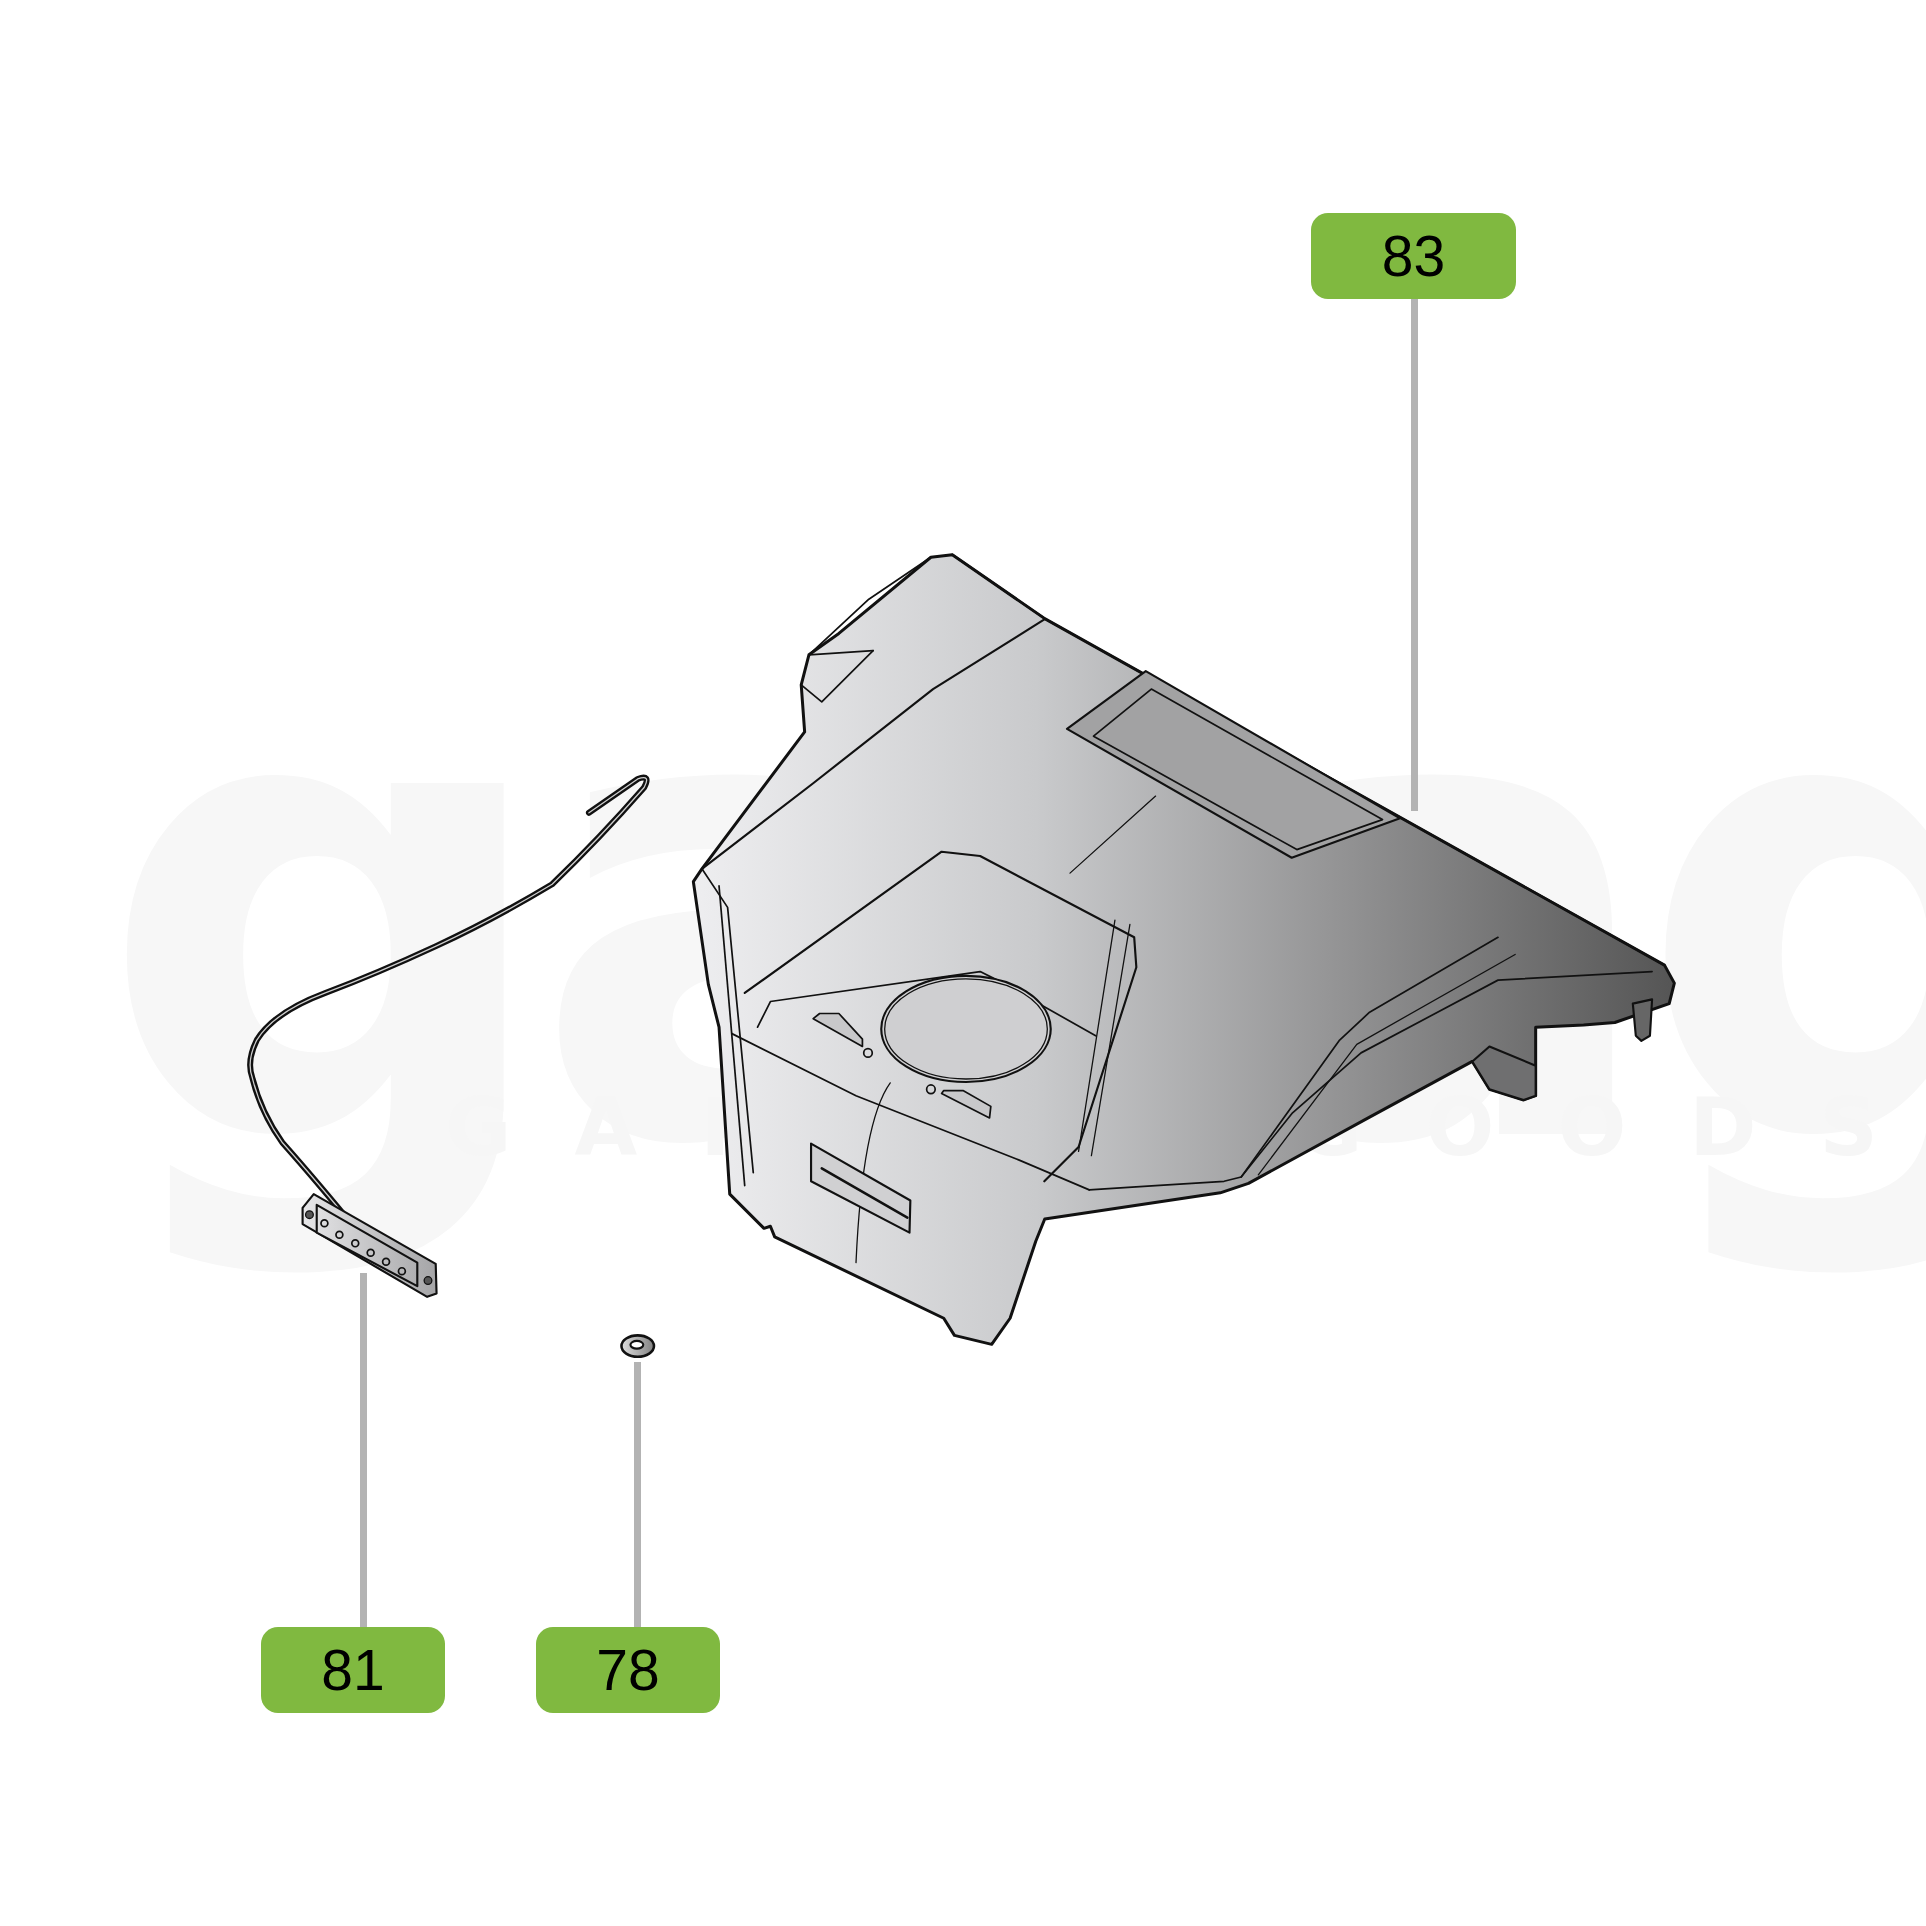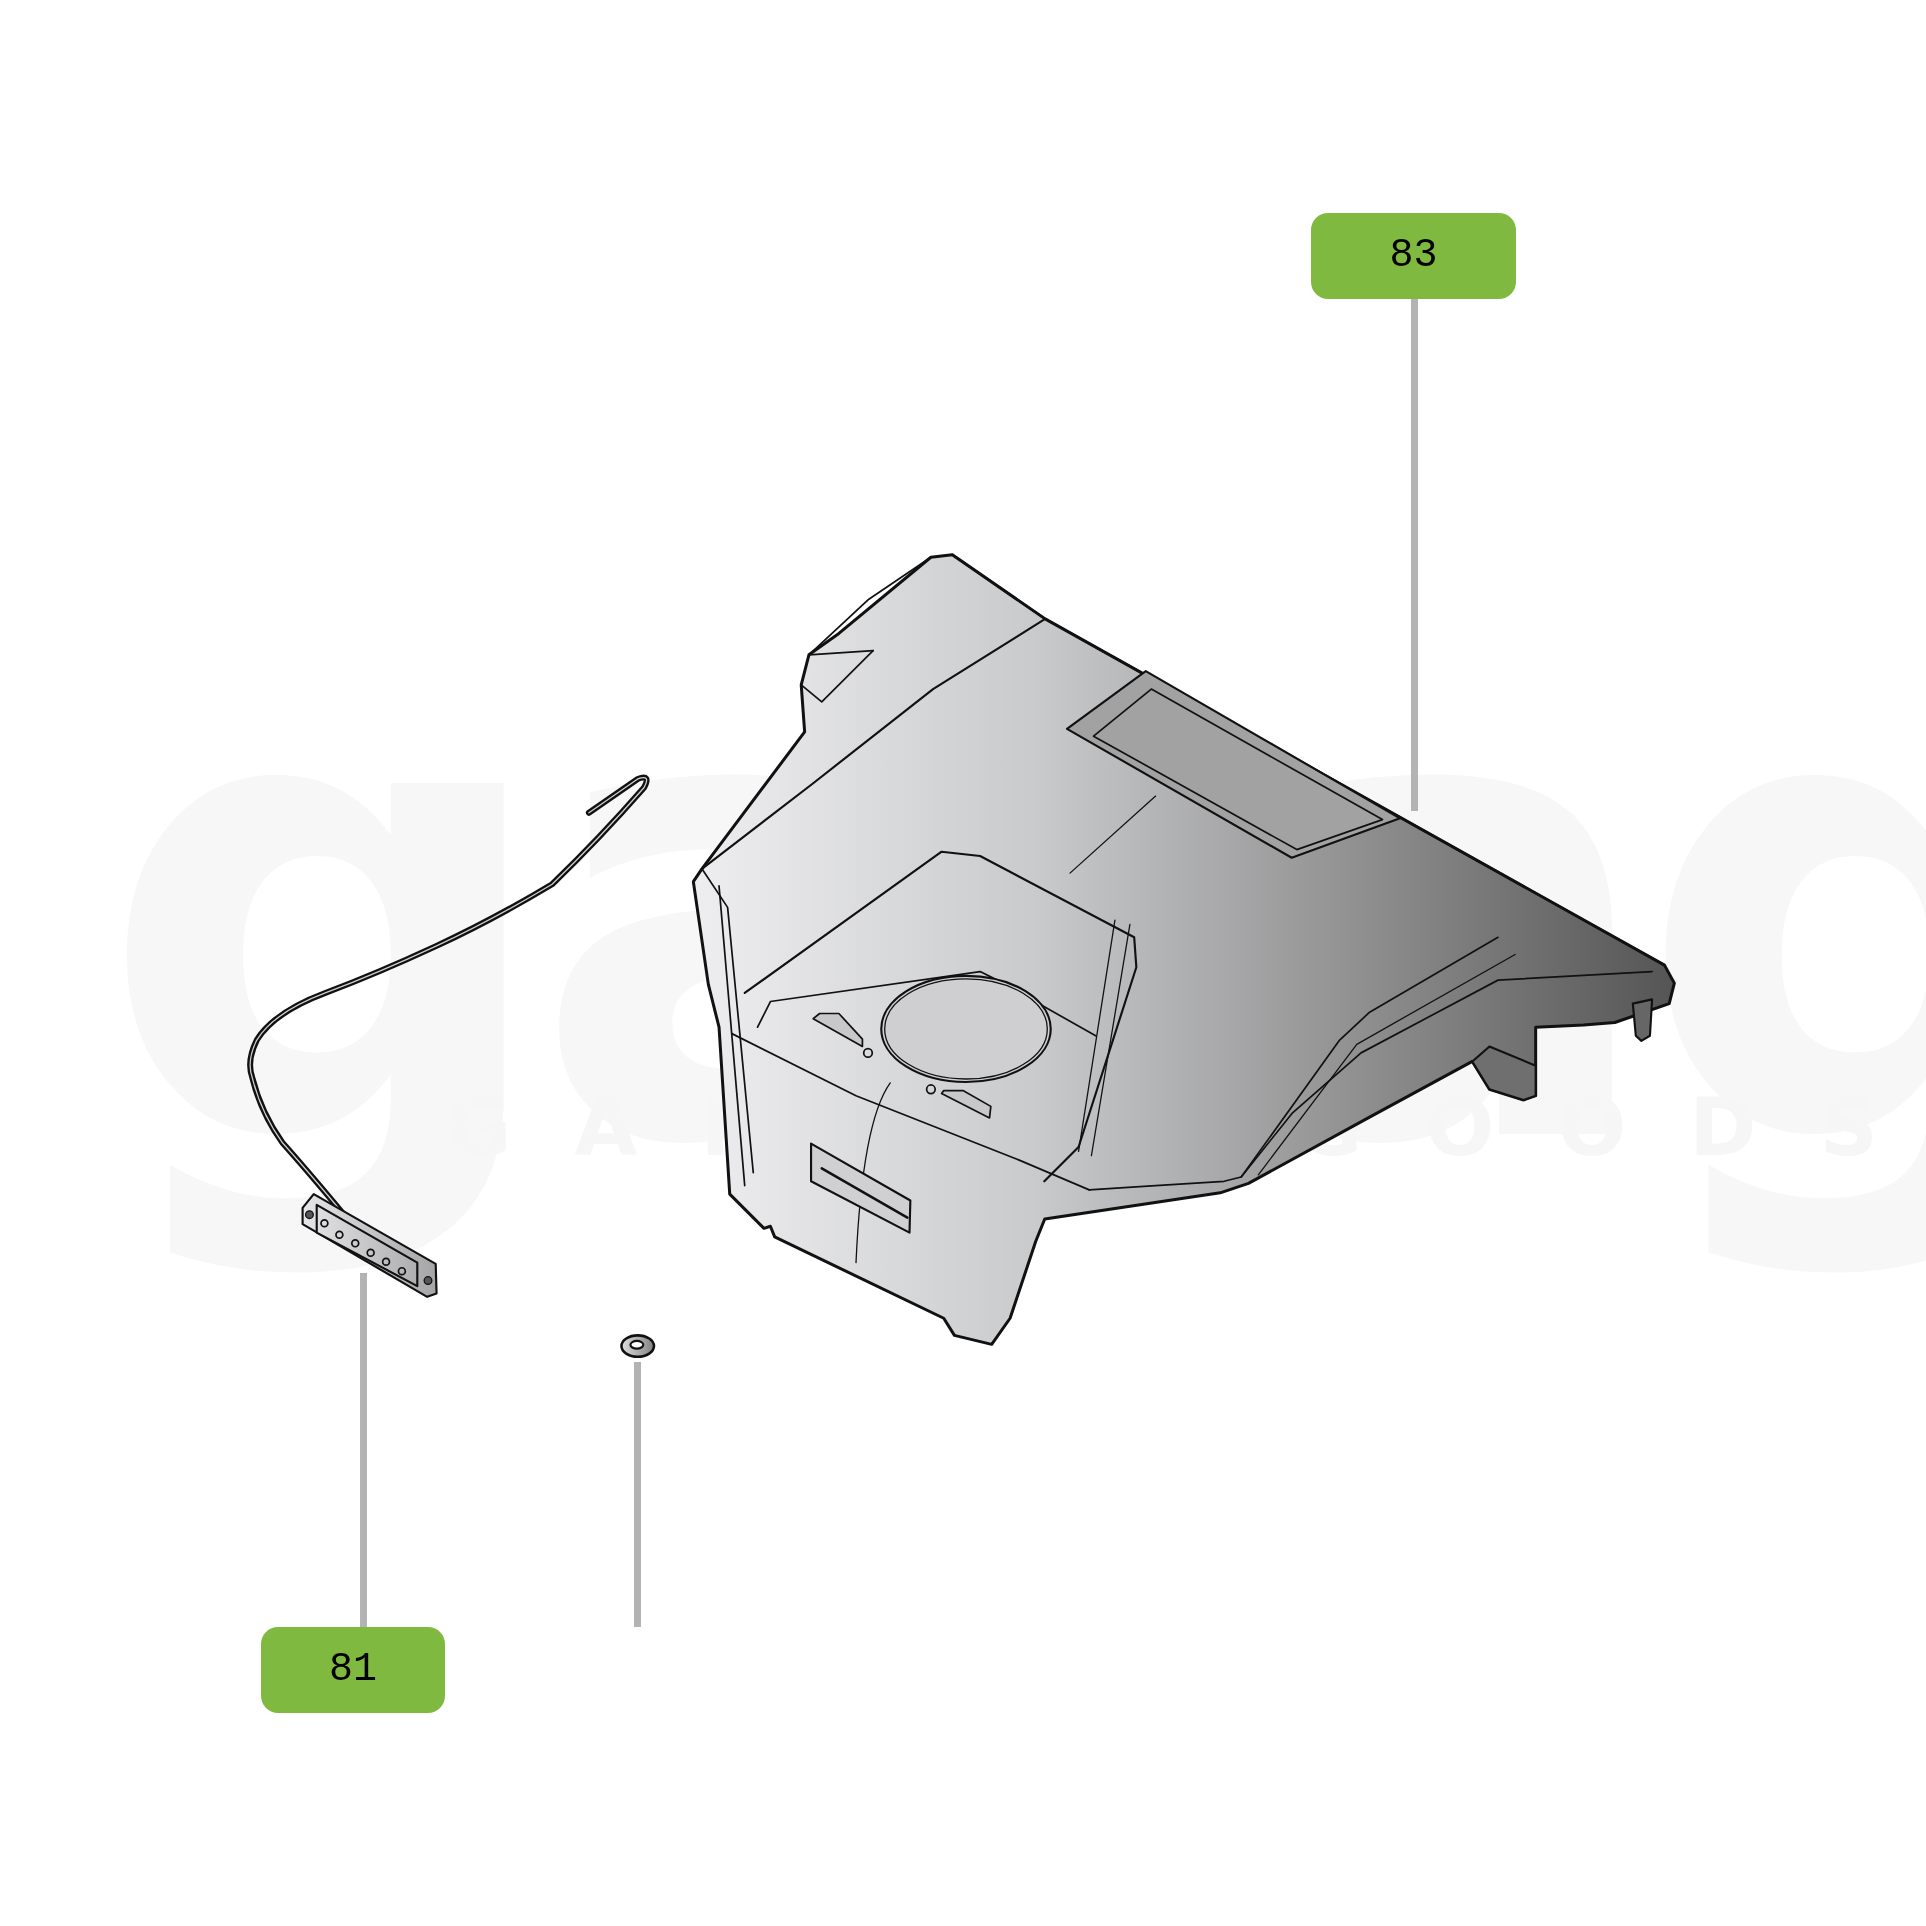--- a/index.html
+++ b/index.html
@@ -3,21 +3,21 @@
 <meta charset="utf-8">
 <style>
   html, body { margin:0; padding:0; background:#ffffff; }
   body { width:1926px; height:1926px; position:relative; overflow:hidden; font-family:"Liberation Sans", sans-serif; }
   .canvas { position:absolute; left:0; top:0; width:1926px; height:1926px; }
   .watermark-g { position:absolute; font-family:"DejaVu Sans", sans-serif; font-weight:bold; color:#f7f7f7; line-height:1; white-space:nowrap; }
   .wm-logo { left:98px; top:591px; font-size:642px; letter-spacing:-26px; }
   .wm-sub { left:445px; top:1087px; font-size:81px; letter-spacing:63px; color:#f6f6f6; }
   .callout { position:absolute; width:184px; height:86px; border-radius:17px; background:#80b940;
              display:flex; align-items:center; justify-content:center; }
-  .callout span { font-family:Liberation Mono, monospace; font-size:40px; color:#000; line-height:1; }
+  .callout span { font-family:Liberation Sans, sans-serif; font-size:57px; color:#000; line-height:1; }
   .leader { position:absolute; width:6.8px; background:#b3b3b3; }
 </style>
 </head>
 <body>
 
 <div class="canvas">
 
   <div class="watermark-g wm-logo">garage</div>
   <div class="watermark-g wm-sub">GARDEN GOODS</div>
 
@@ -111,14 +111,17 @@
   <div class="leader" style="left:1411px; top:298px; height:513px;"></div>
   <div class="leader" style="left:360px; top:1273px; height:354px;"></div>
   <div class="leader" style="left:634px; top:1362px; height:265px;"></div>
 
   <div class="callout" style="left:1311px; top:213px; width:205px;">
     <span>83</span>
   </div>
   <div class="callout" style="left:261px; top:1627px;">
     <span>81</span>
   </div>
+  <div class="callout" style="left:536px; top:1627px;">
+    <span>78</span>
+  </div>
 </div>
 
 
 </body></html>

